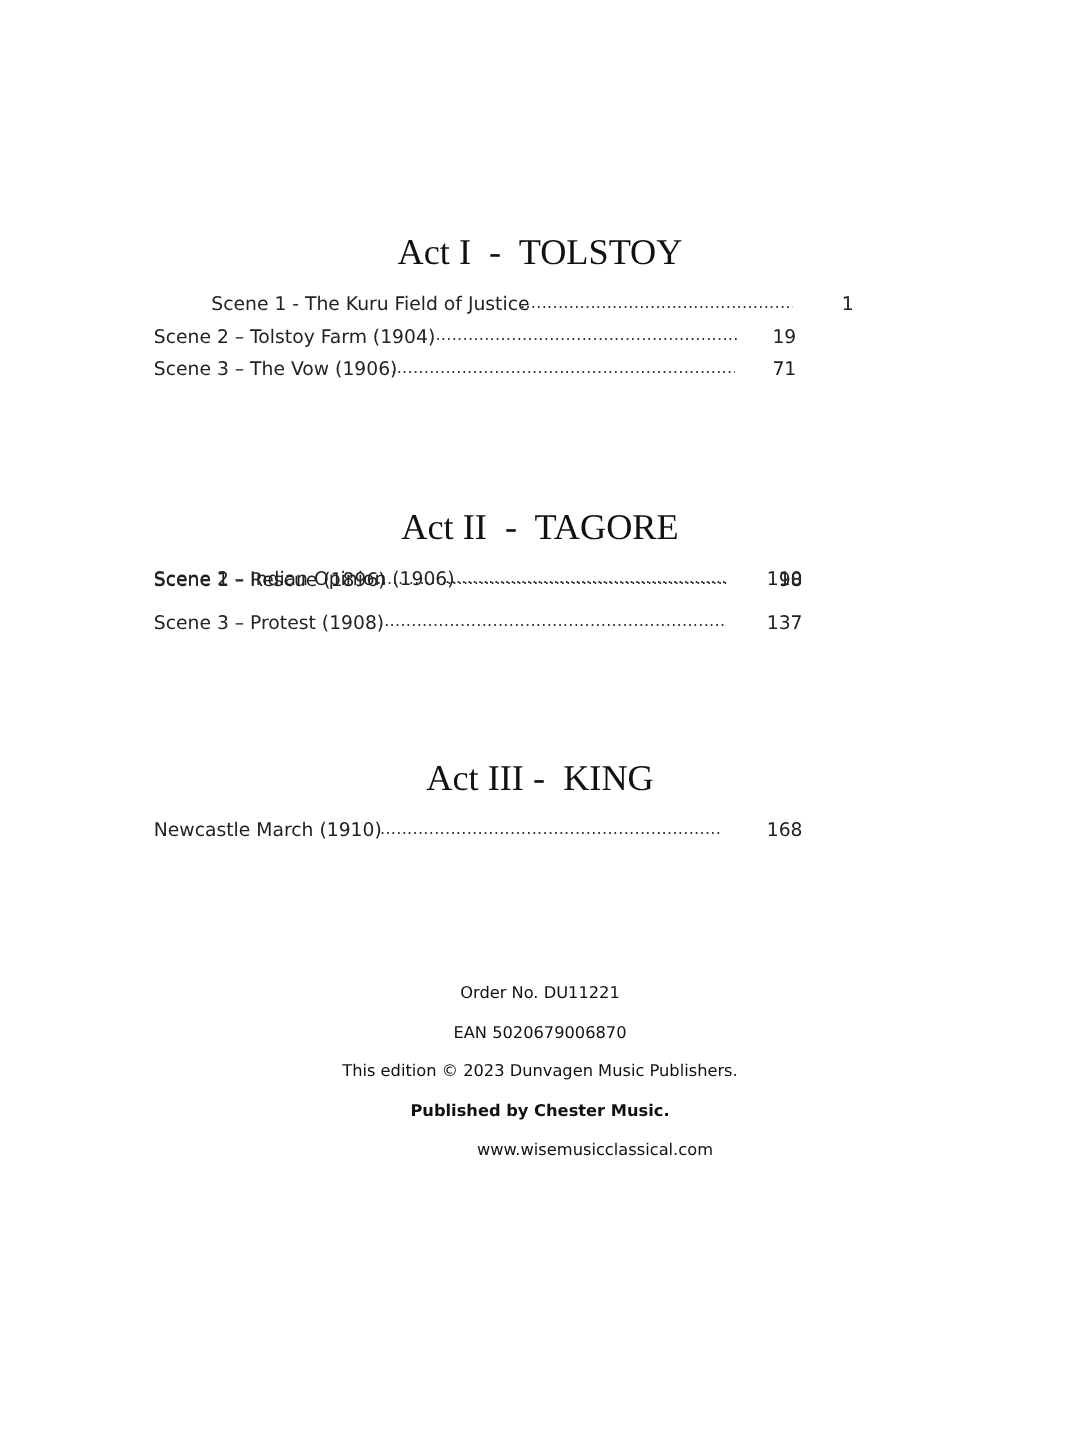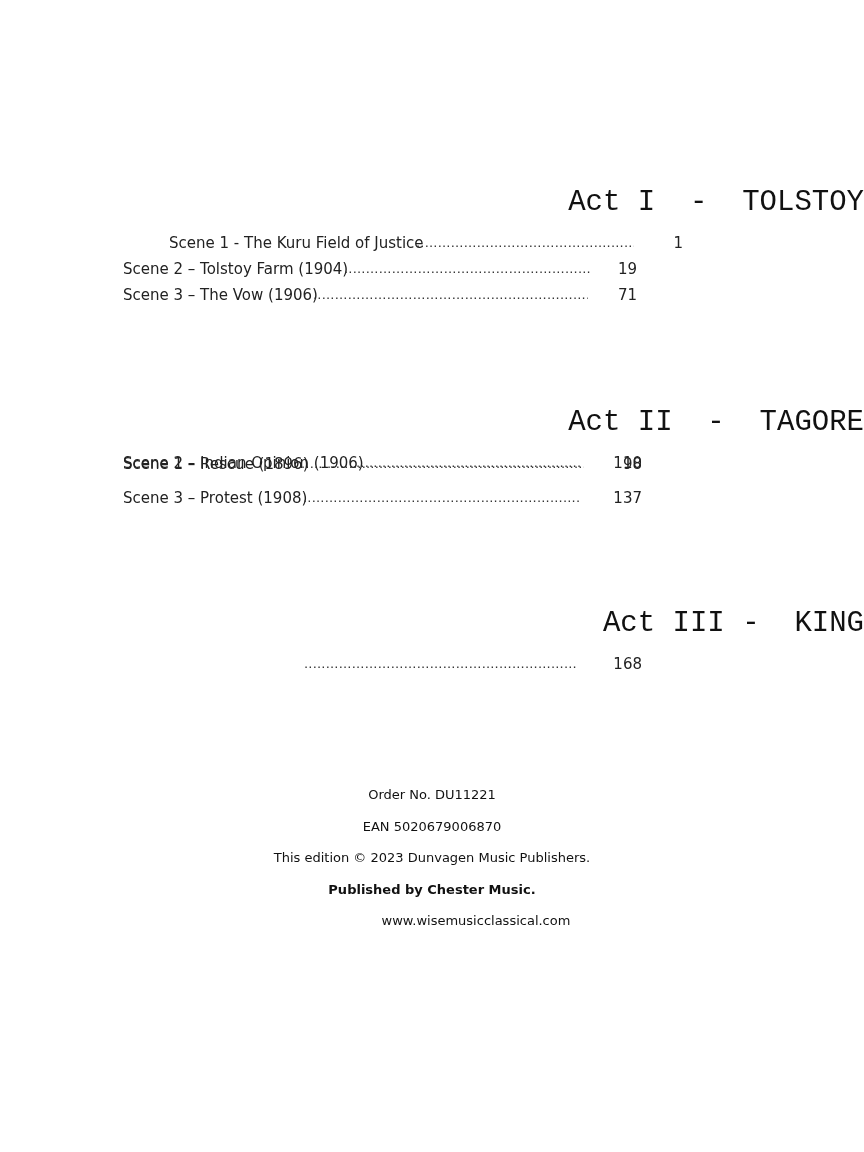--- a/index.html
+++ b/index.html
@@ -11,22 +11,22 @@
       width: 864px;
       height: 1152px;
       position: relative;
       overflow: hidden;
       color: #1a1a1a;
     }
     .act-title {
       position: absolute;
       left: 0;
       width: 864px;
-      text-align: right;
-      font-family: Liberation Mono, monospace;
+      text-align: center;
+      font-family: Liberation Serif, serif;
       font-size: 29px;
       color: #111;
       white-space: pre;
     }
     .entry {
       position: absolute;
       left: 123px;
       height: 22px;
       font-family: "DejaVu Sans", "Liberation Sans", sans-serif;
       font-size: 15px;
@@ -94,20 +94,21 @@
 </div>
 <div class="entry" style="top:487px;width:525px;">
   <span class="label">Scene 3 – Protest (1908)</span>
   <span class="dots" style="left:180px;width:277px;">......................................................................................................................................................</span>
   <span class="page" style="left:475px;width:44px;">137</span>
 </div>
 
 <div class="act-title" style="top:607px;">Act III -  KING</div>
 
 <div class="entry" style="top:653px;width:525px;">
+  <span class="label">Newcastle March (1910)</span>
   <span class="dots" style="left:181px;width:273px;">......................................................................................................................................................</span>
   <span class="page" style="left:475px;width:44px;">168</span>
 </div>
 
 <div class="footer-line" style="top:787px;">Order No. DU11221</div>
 <div class="footer-line" style="top:819px;">EAN 5020679006870</div>
 <div class="footer-line" style="top:850px;">This edition © 2023 Dunvagen Music Publishers.</div>
 <div class="footer-line" style="top:882px;font-weight:bold;">Published by Chester Music.</div>
 <div class="footer-line" style="top:913px;padding-left:44px;">www.wisemusicclassical.com</div>
 

